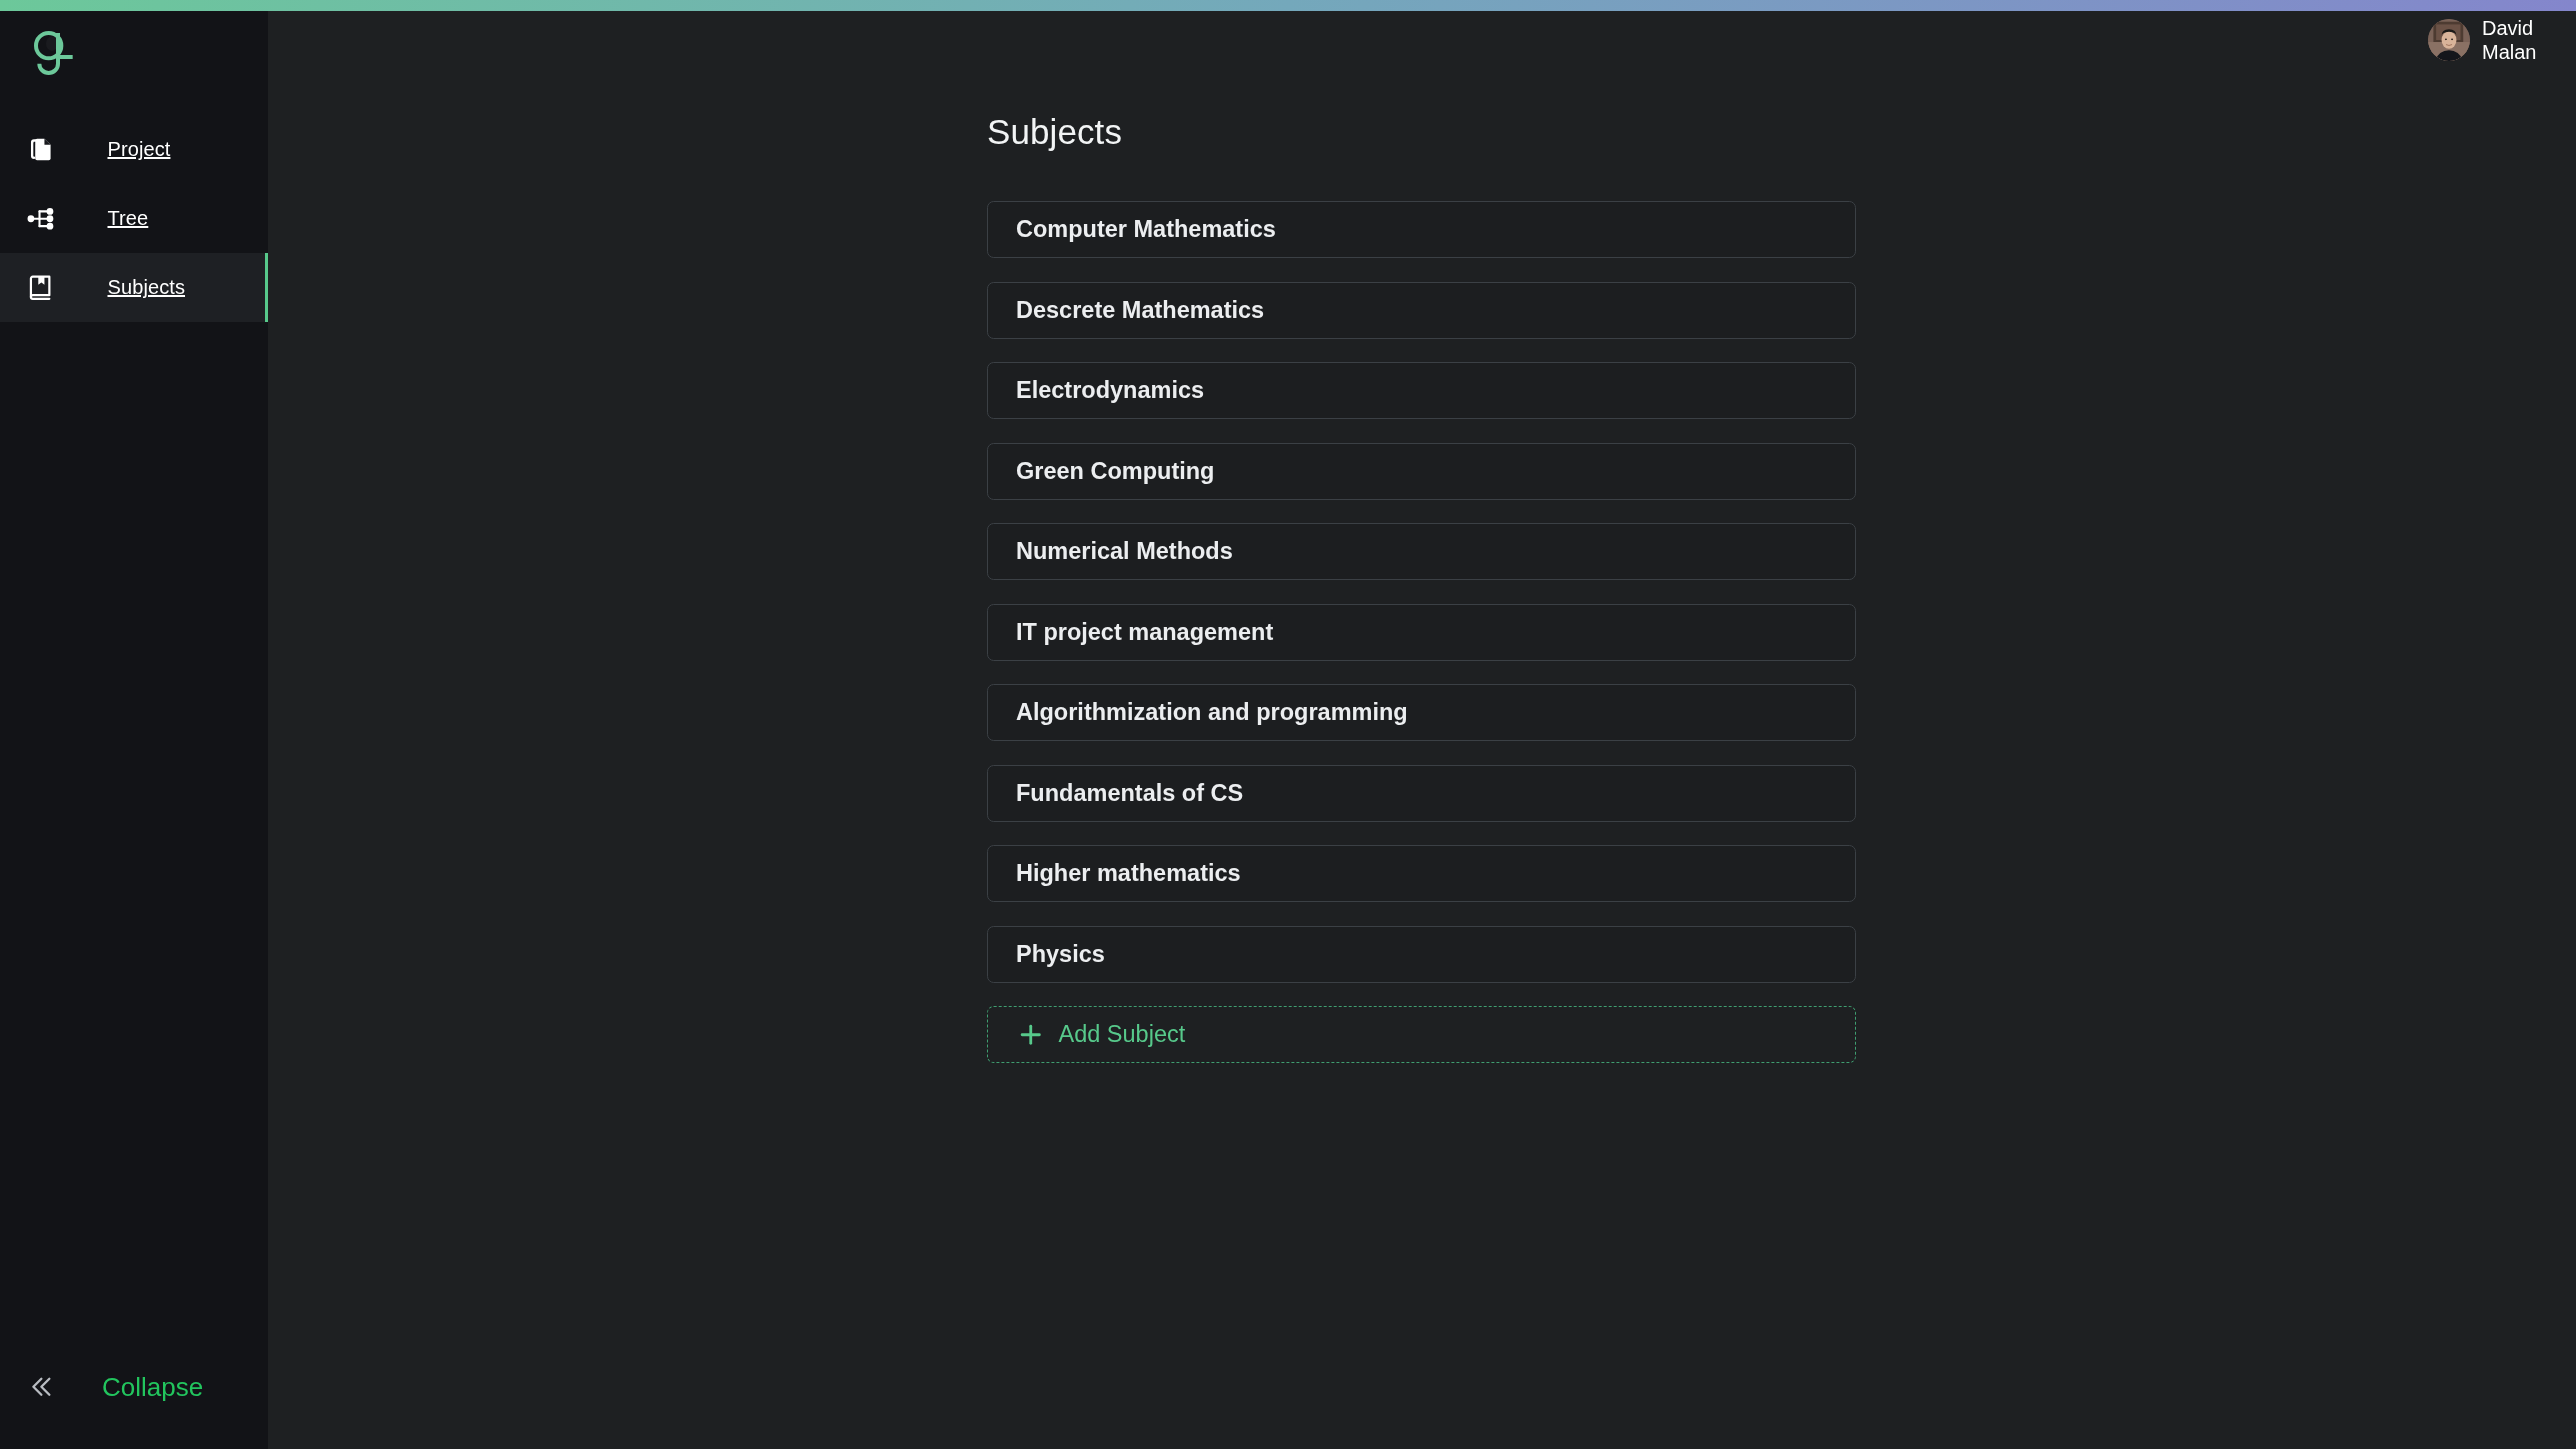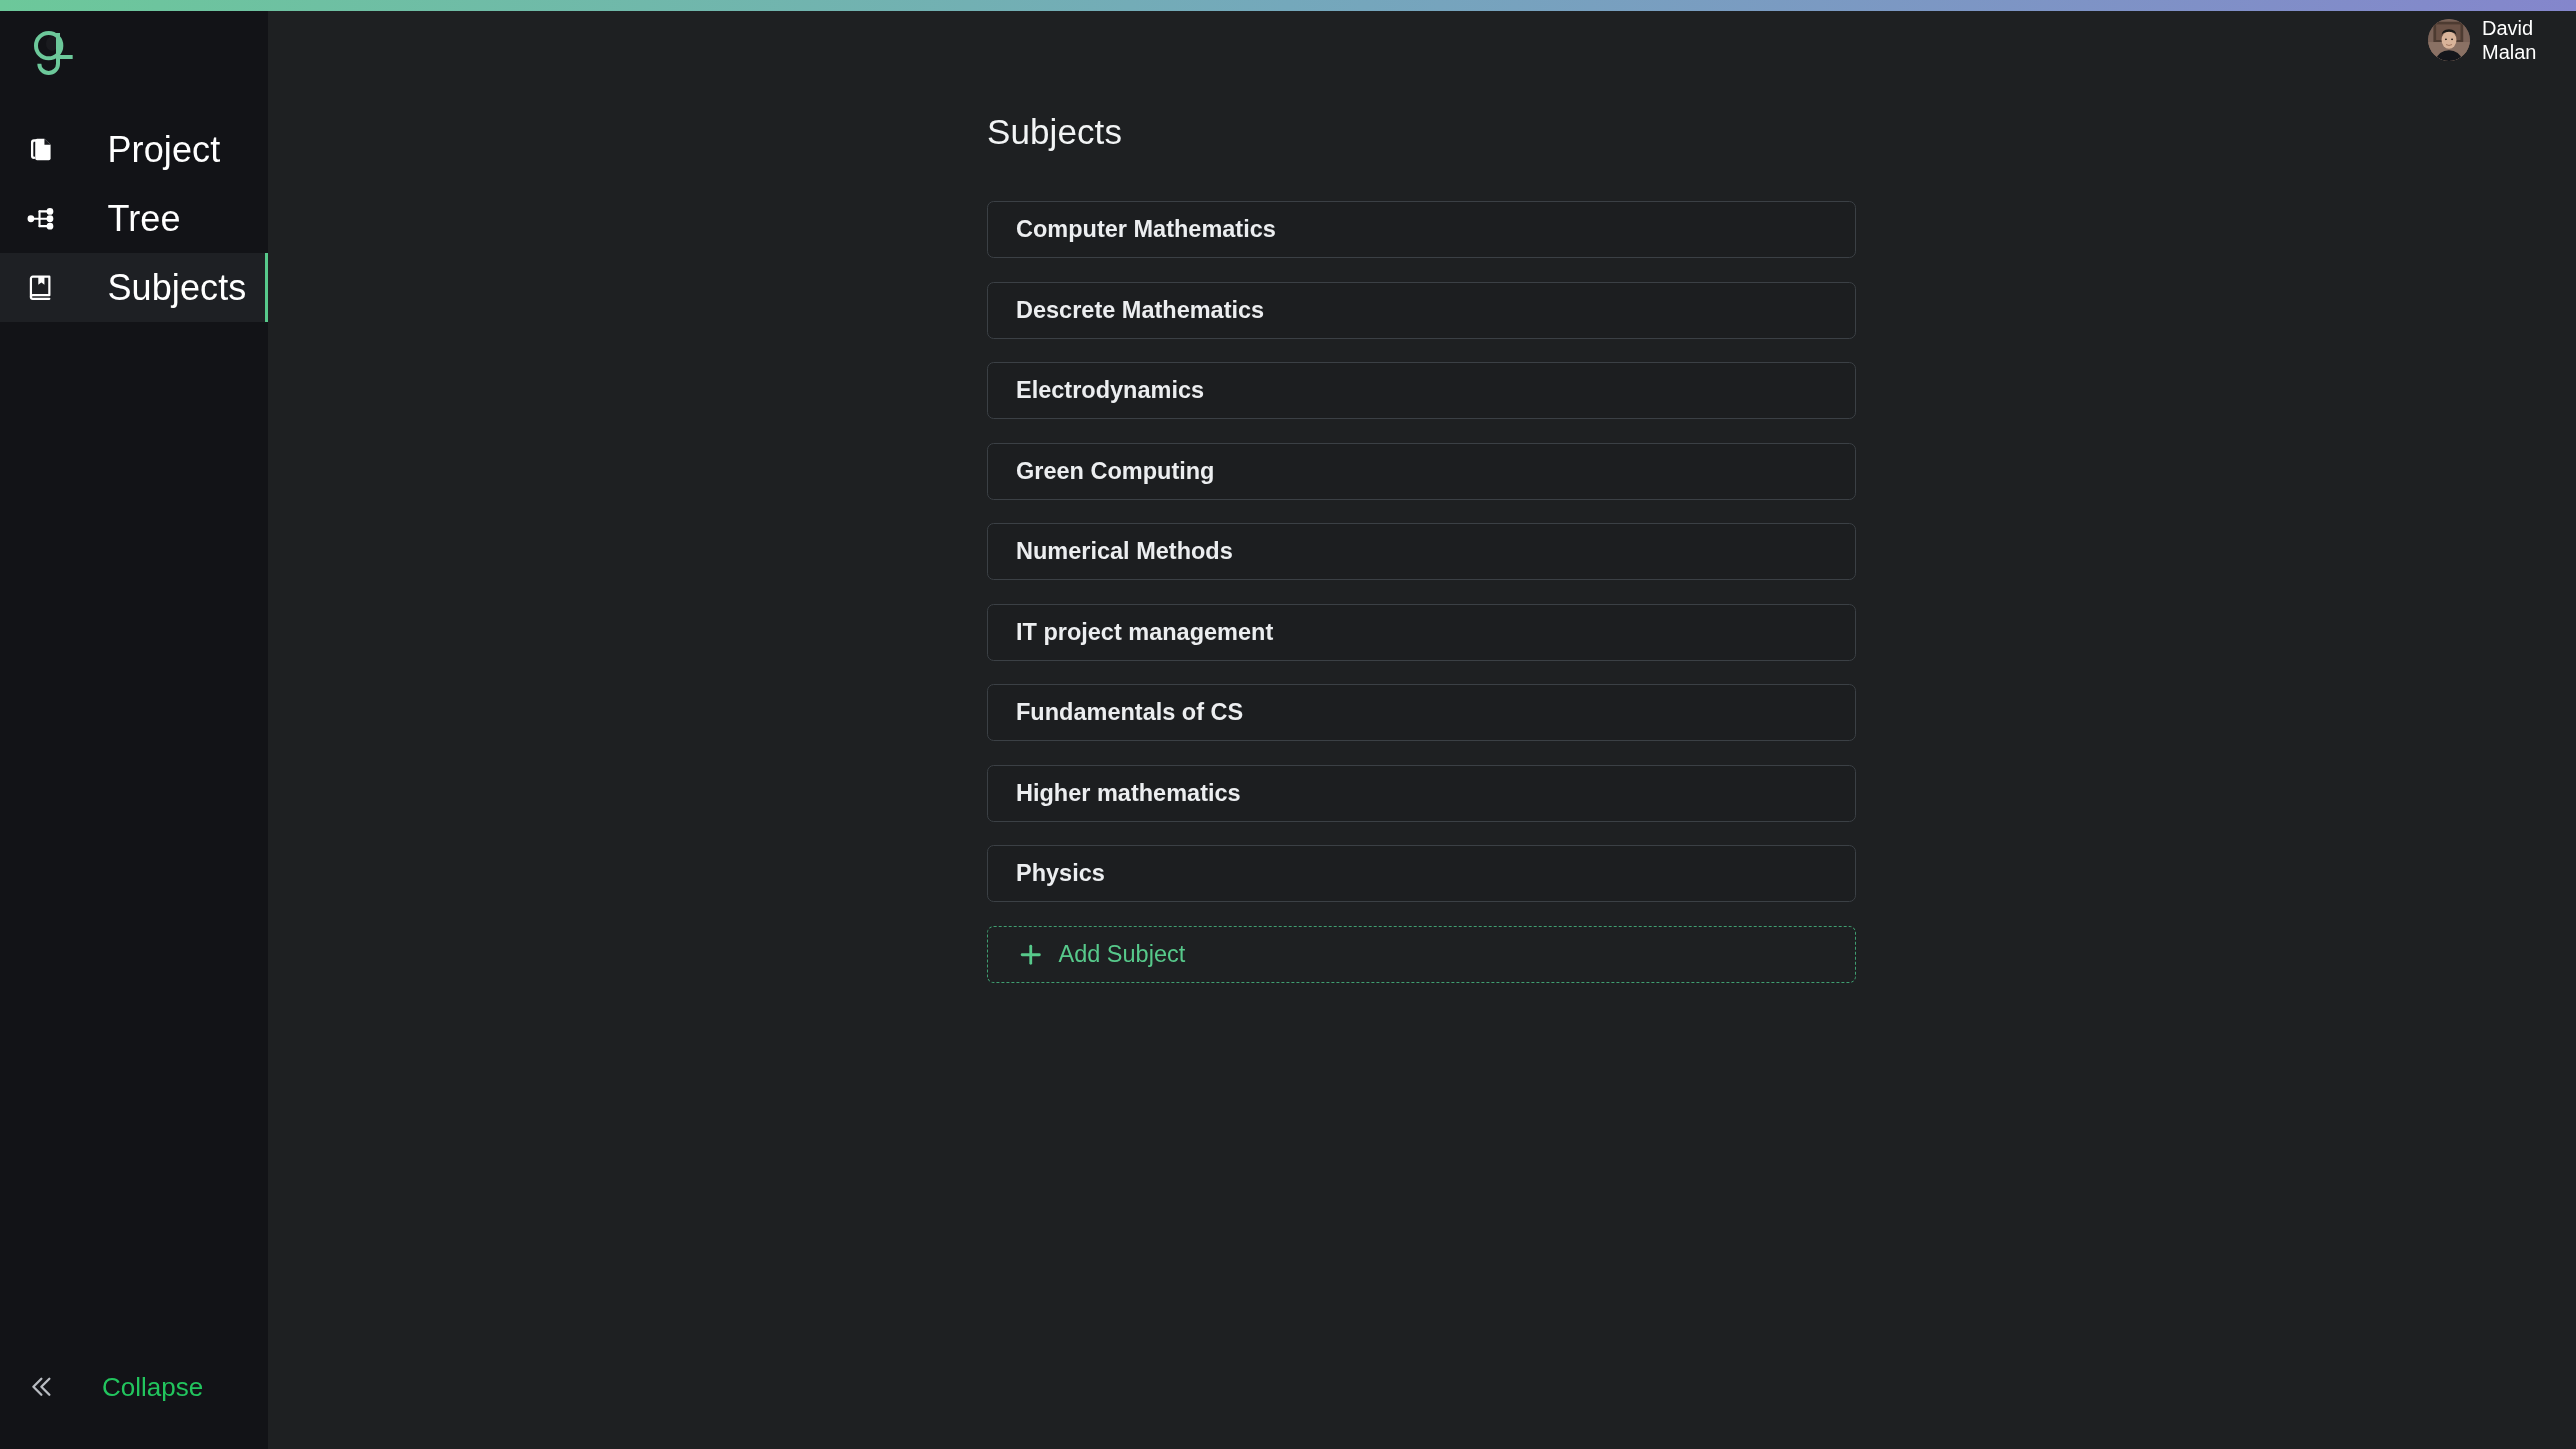--- a/index.html
+++ b/index.html
@@ -43,23 +43,24 @@
   .nav-item.active { background:#1e2024; }
   .nav-item.active::after {
     content:""; position:absolute; right:0; top:0;
     width:3.4px; height:69px; background:#57c98b;
   }
   .nav-icon { width:35px; flex:0 0 35px; display:flex; align-items:center; justify-content:flex-start; }
   .nav-icon svg { width:29.5px; height:29.5px; display:block; }
   .nav-label {
     margin-left:47px;
     color:#ffffff;
-    font-size:36px;
+    font-size:20px;
     letter-spacing:0.1px;
     white-space:nowrap;
+    text-decoration:underline;
   }
 
   .collapse-row {
     position:absolute; left:0; bottom:32px;
     width:268px; height:60px;
     display:flex; align-items:center; padding-left:25.5px;
     cursor:pointer;
   }
   .collapse-row svg { width:29.5px; height:29.5px; display:block; }
   .collapse-label {
@@ -237,20 +238,23 @@
         <div class="subject-card">
           <span>Green Computing</span>
         </div>
         <div class="subject-card">
           <span>Numerical Methods</span>
         </div>
         <div class="subject-card">
           <span>IT project management</span>
         </div>
         <div class="subject-card">
+          <span>Algorithmization and programming</span>
+        </div>
+        <div class="subject-card">
           <span>Fundamentals of CS</span>
         </div>
         <div class="subject-card">
           <span>Higher mathematics</span>
         </div>
         <div class="subject-card">
           <span>Physics</span>
         </div>
 
         <div class="add-subject">

